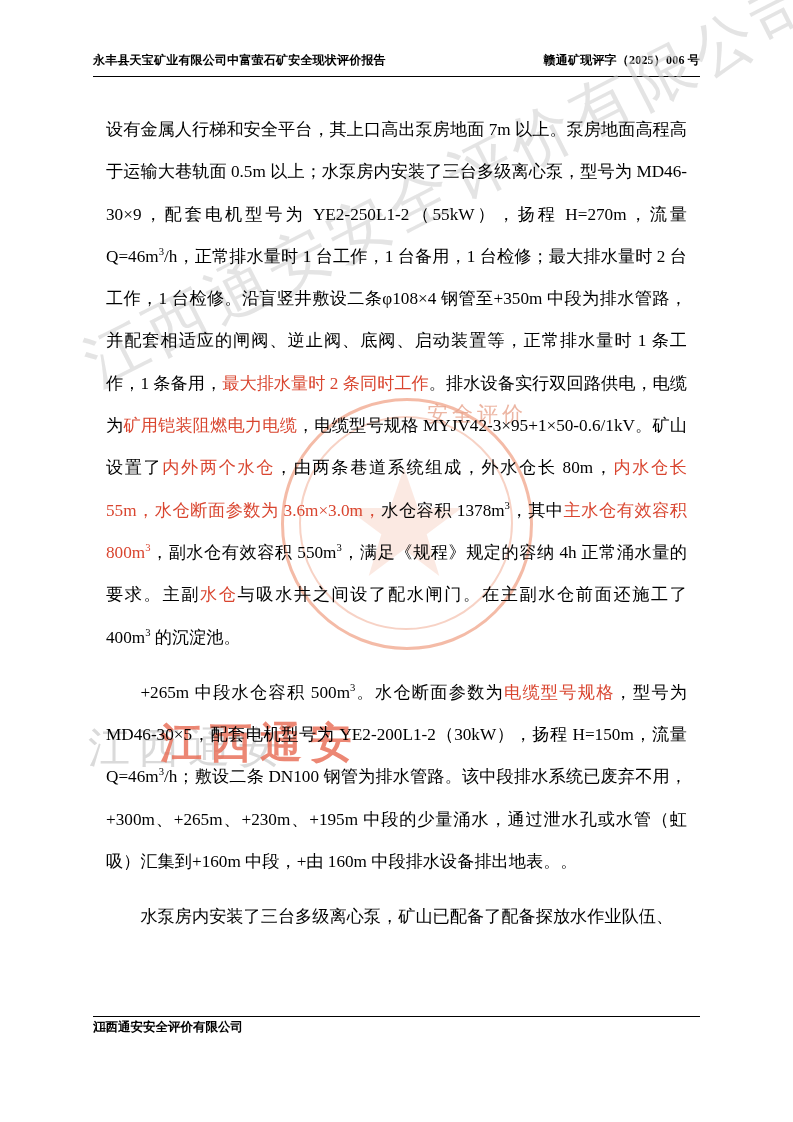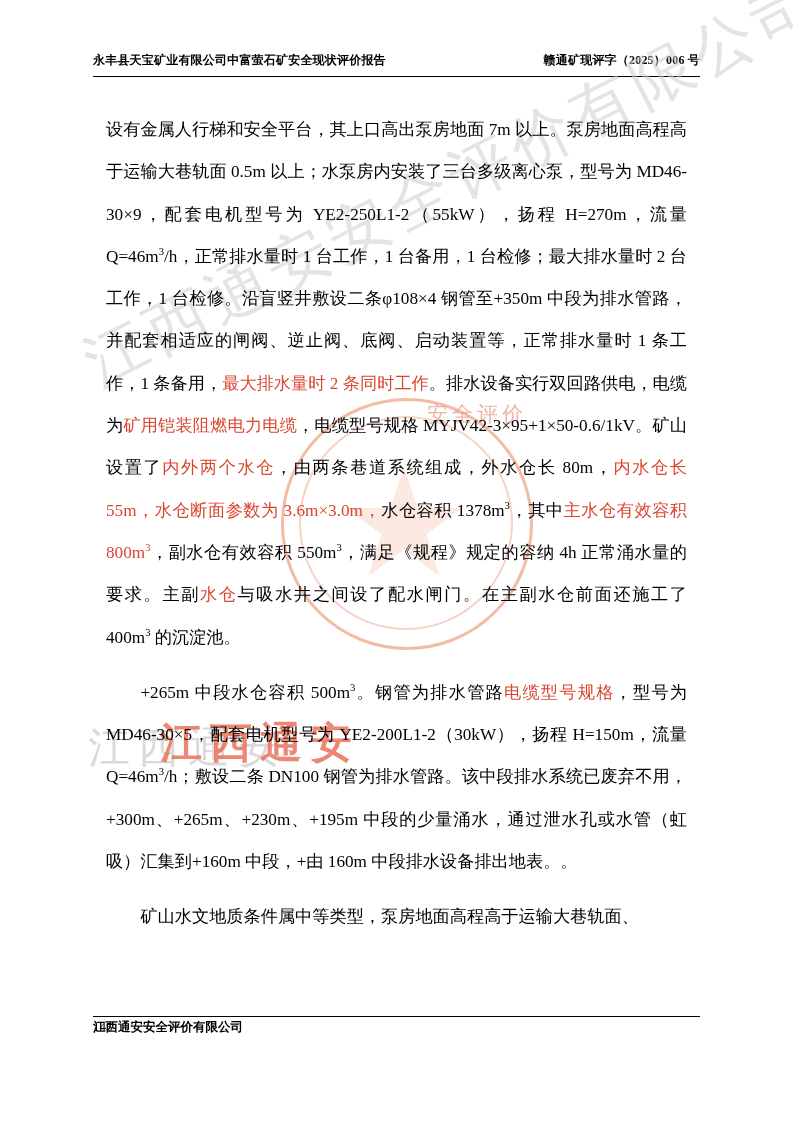--- a/index.html
+++ b/index.html
@@ -202,22 +202,22 @@
     <svg class="star" viewBox="0 0 100 100">
       <polygon points="50,6 61,38 96,38 68,59 78,92 50,71 22,92 32,59 4,38 39,38" fill="#f3b9a4" opacity="0.7"></polygon>
     </svg>
   </div>
 
   <div class="wm-gray-band">江西通安</div>
   <div class="wm-red">江西通安</div>
 
   <div class="content" id="content">
       <p><span>设有金属人行梯和安全平台，其上口高出泵房地面 7m 以上。泵房地面高程高于运输大巷轨面 0.5m 以上；水泵房内安装了三台多级离心泵，型号为 MD46-30×9，配套电机型号为 YE2-250L1-2（55kW），扬程 H=270m，流量 Q=46m</span><sup>3</sup><span>/h，正常排水量时 1 台工作，1 台备用，1 台检修；最大排水量时 2 台工作，1 台检修。沿盲竖井敷设二条φ108×4 钢管至+350m 中段为排水管路，并配套相适应的闸阀、逆止阀、底阀、启动装置等，正常排水量时 1 条工作，1 条备用，</span><span class="hl">最大排水量时 2 条同时工作</span><span>。排水设备实行双回路供电，电缆为</span><span class="hl">矿用铠装阻燃电力电缆</span><span>，电缆型号规格 MYJV42-3×95+1×50-0.6/1kV。</span><span>矿山设置了</span><span class="hl">内外两个水仓</span><span>，由两条巷道系统组成，外水仓长 80m，</span><span class="hl">内水仓长 55m，</span><span class="hl">水仓断面参数为 3.6m×3.0m，</span><span>水仓容积 1378m</span><sup>3</sup><span>，其中</span><span class="hl">主水仓有效容积 800m</span><sup class="hl">3</sup><span>，副水仓有效容积 550m</span><sup>3</sup><span>，满足《规程》规定的容纳 4h 正常涌水量的要求。主副</span><span class="hl">水仓</span><span>与吸水井之间设了配水闸门。在主副水仓前面还施工了 400m</span><sup>3</sup><span> 的沉淀池。</span></p>
-      <p class="indent"><span>+265m 中段水仓容积 500m</span><sup>3</sup><span>。钢管为排水管路</span><span class="hl">电缆型号规格</span><span>，型号为 MD46-30×5，配套电机型号为 YE2-200L1-2（30kW），扬程 H=150m，流量 Q=46m</span><sup>3</sup><span>/h；敷设二条 DN100 钢管为排水管路。该中段排水系统已废弃不用，+300m、+265m、+230m、+195m 中段的少量涌水，通过泄水孔或水管（虹吸）汇集到+160m 中段，+由 160m 中段排水设备排出地表。。</span></p>
-      <p class="indent"><span>矿山水文地质条件属中等类型，泵房地面高程高于运输大巷轨面、</span></p>
+      <p class="indent"><span>+265m 中段水仓容积 500m</span><sup>3</sup><span>。水仓断面参数为</span><span class="hl">电缆型号规格</span><span>，型号为 MD46-30×5，配套电机型号为 YE2-200L1-2（30kW），扬程 H=150m，流量 Q=46m</span><sup>3</sup><span>/h；敷设二条 DN100 钢管为排水管路。该中段排水系统已废弃不用，+300m、+265m、+230m、+195m 中段的少量涌水，通过泄水孔或水管（虹吸）汇集到+160m 中段，+由 160m 中段排水设备排出地表。。</span></p>
+      <p class="indent"><span>水泵房内安装了三台多级离心泵，矿山已配备了配备探放水作业队伍、</span></p>
     </div>
 
   <div class="footer-rule"></div>
   <div class="footer">
     <span class="footer-center">145</span>
     <span class="footer-left">江西通安安全评价有限公司</span>
   </div>
 
 </div>
 

